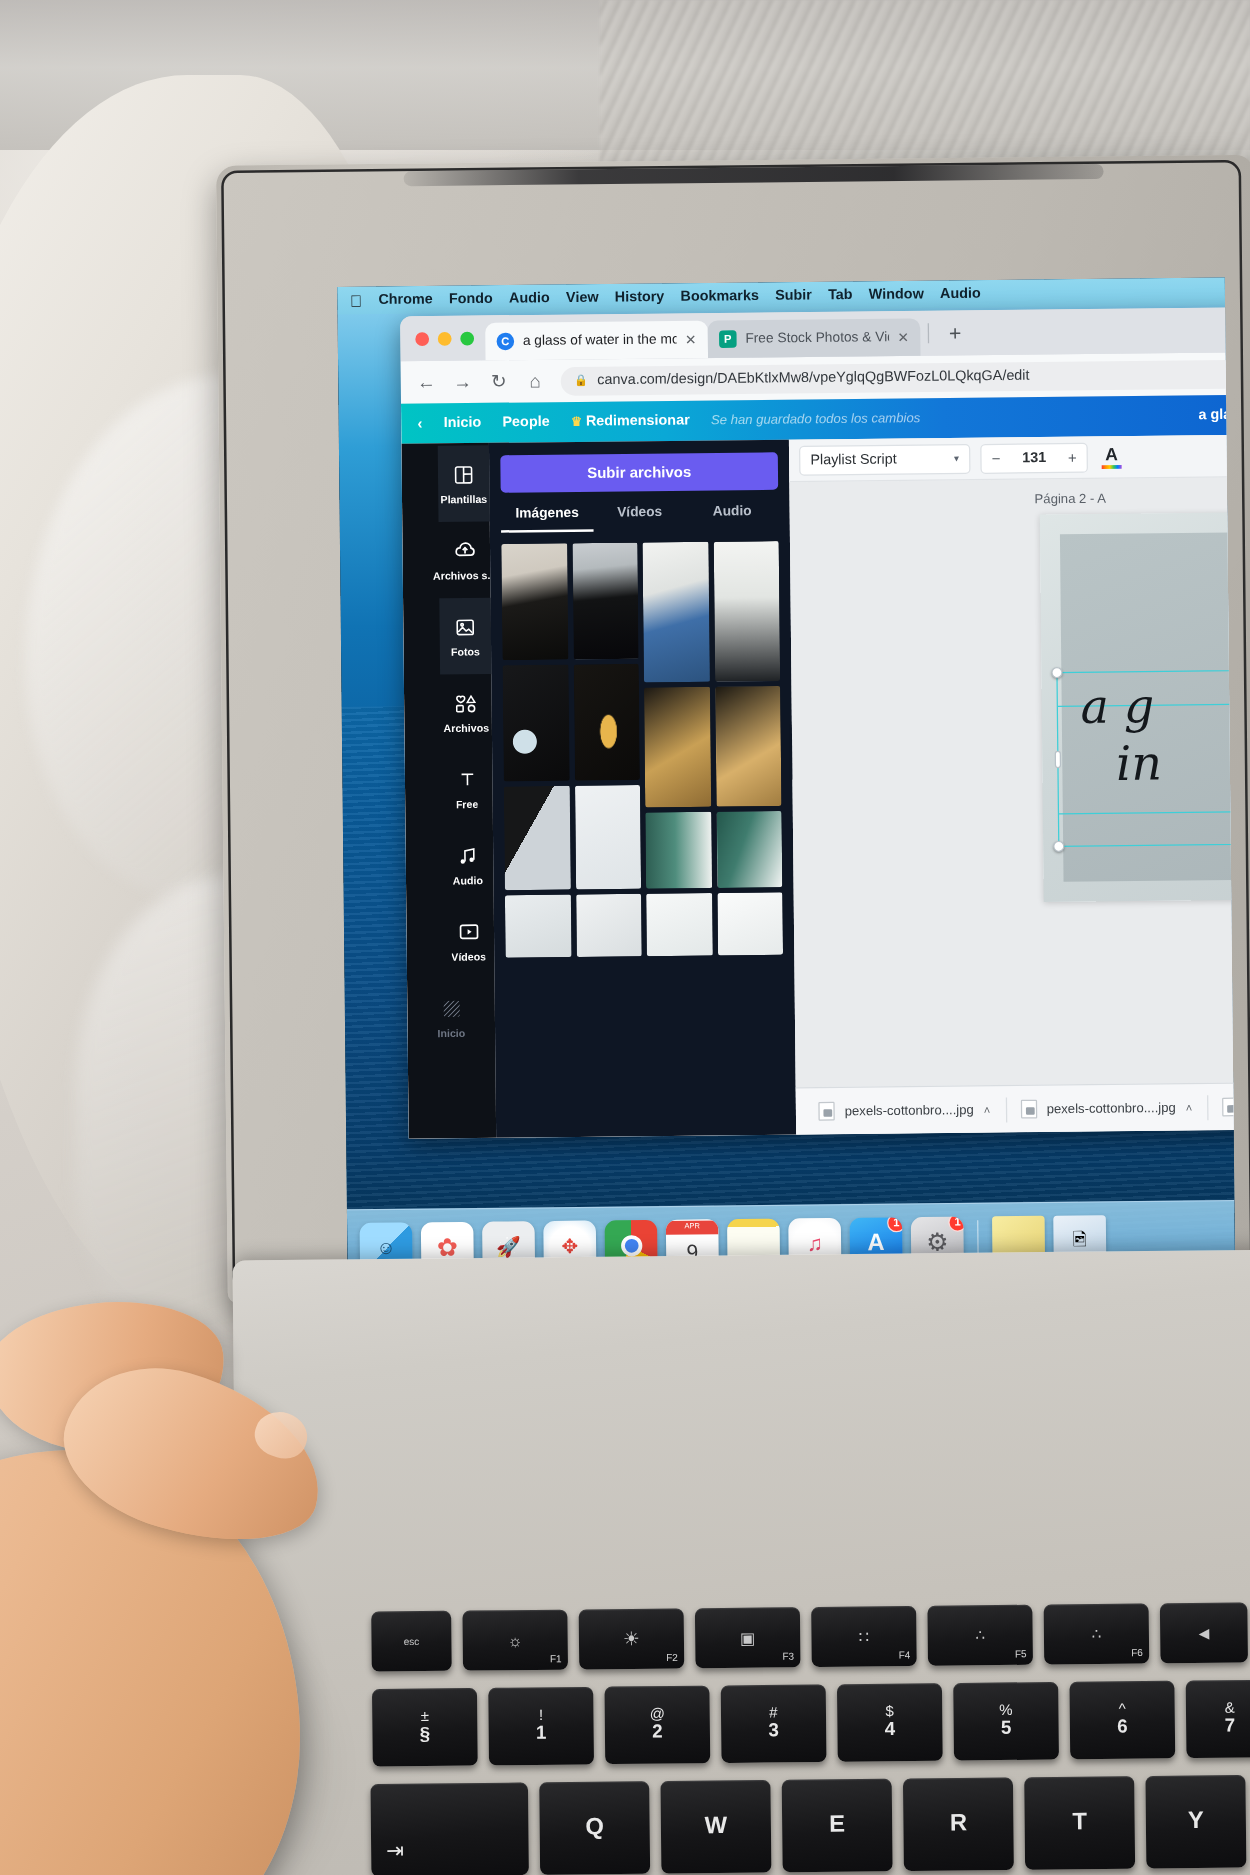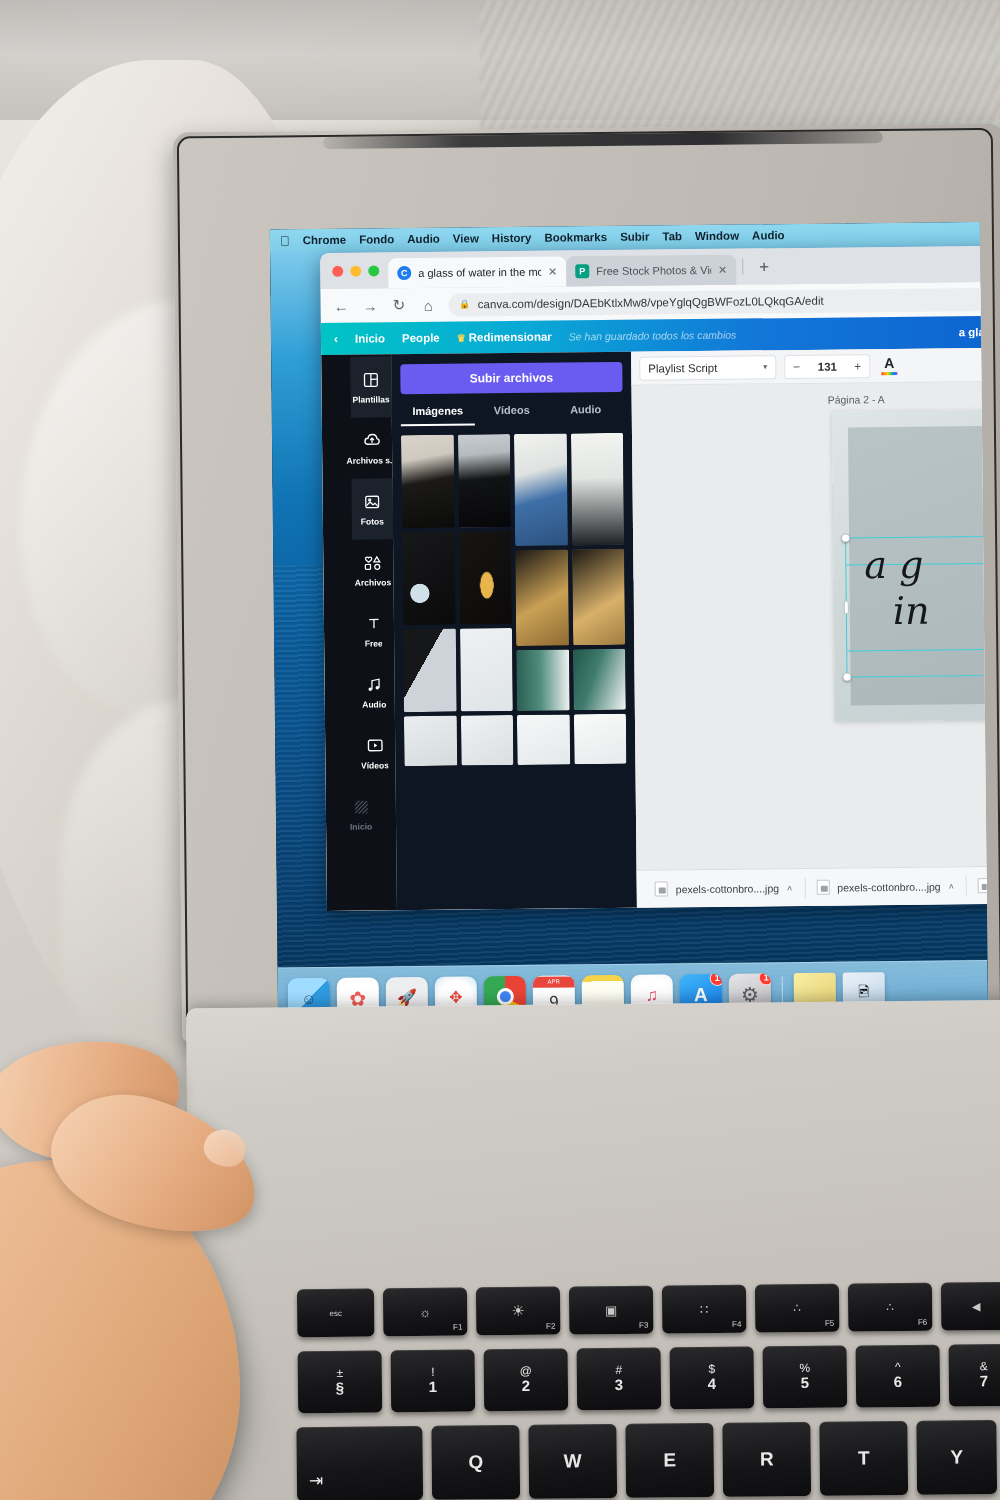--- a/index.html
+++ b/index.html
@@ -572,21 +572,21 @@
 
   <div class="hinge-bar"></div>
   <div class="base">
     
     
   </div>
 
   <div class="keyboard">
 
     <div class="krow" style="left:112px;top:128px">
-      <div class="key" style="width:77px;height:48px">
+      <div class="key" style="width:64px;height:48px">
           <span class="sub">esc</span>
         </div>
       <div class="key" style="width:84px;height:48px">
           <span class="sub" style="font-size:13px">☼</span>
           <span class="fn">F1</span>
         </div>
       <div class="key" style="width:84px;height:48px">
           <span class="sub" style="font-size:15px">☀</span>
           <span class="fn">F2</span>
         </div>

